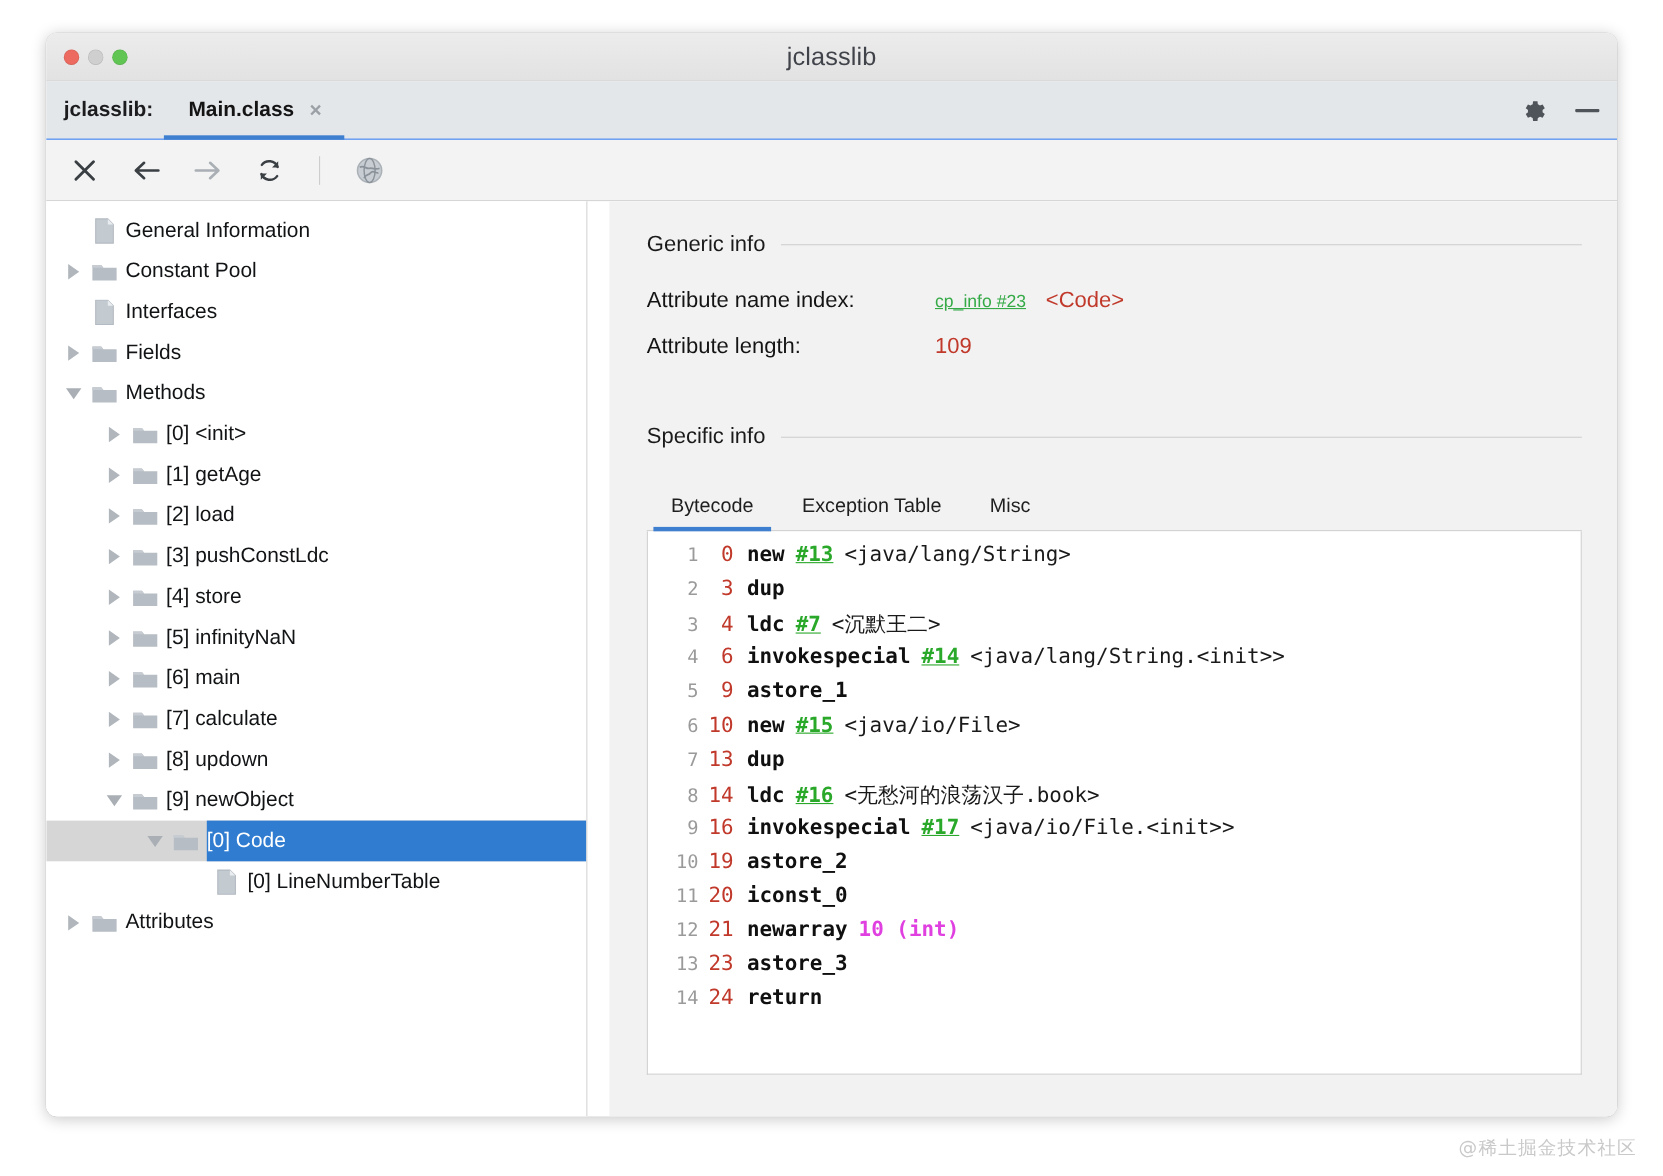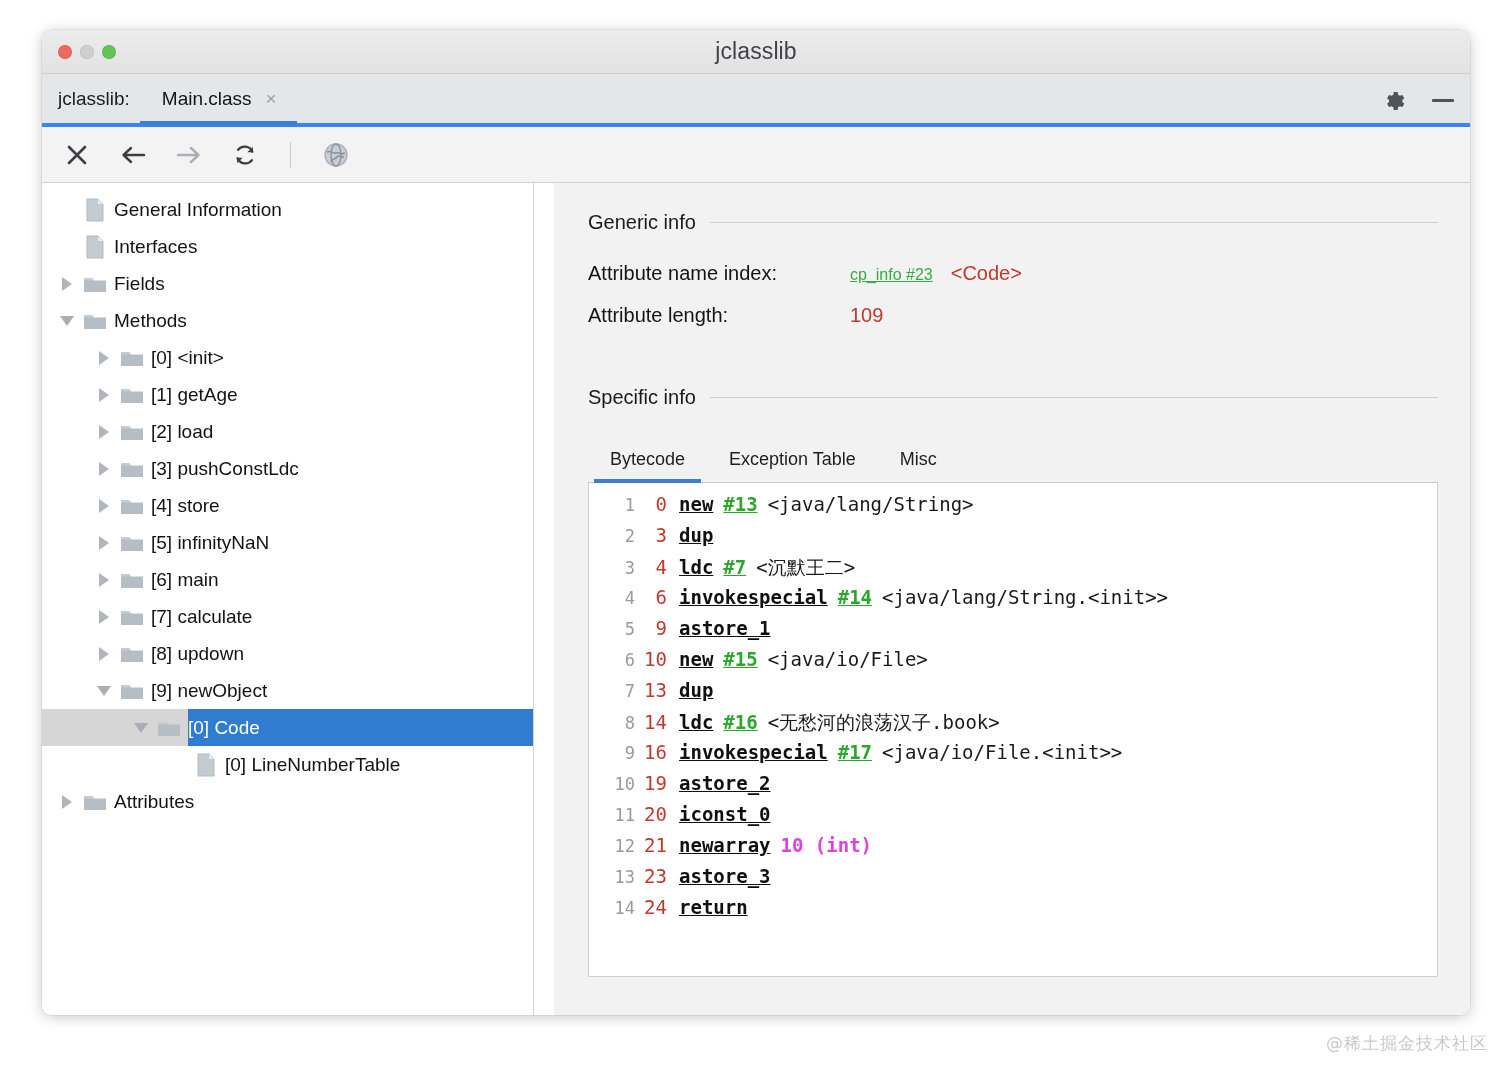--- a/index.html
+++ b/index.html
@@ -36,22 +36,22 @@
   .dot.red    { background: #ec6a5f; box-shadow: inset 0 0 0 0.5px rgba(0,0,0,0.12); }
   .dot.yellow { background: #cfcfcf; box-shadow: inset 0 0 0 0.5px rgba(0,0,0,0.12); }
   .dot.green  { background: #61c554; box-shadow: inset 0 0 0 0.5px rgba(0,0,0,0.12); }
   .win-title { font-size: 23px; color: #40434a; letter-spacing: 0.1px; }
 
   
   .tabstrip {
     position: relative;
     height: 53px; flex: 0 0 53px;
     background: #e4e7ea;
-    border-bottom: 4px solid #3b82f6;
-    display: flex; align-items: center;
+    border-bottom: 1px solid #3b82f6;
+    display: flex; align-items: center; font-weight: bold;
   }
   .tab-prefix {
     font-size: 19px; color: #1c1c1e;
     padding-left: 16px; padding-right: 10px;
     white-space: nowrap;
   }
   .tab {
     position: relative;
     height: 53px;
     display: flex; align-items: center; gap: 14px;
@@ -161,21 +161,21 @@
   }
   .code-line {
     display: flex; align-items: baseline;
     height: 31px;
     font-family: "DejaVu Sans Mono", monospace;
     font-size: 19px;
     white-space: pre;
   }
   .ln { width: 46px; flex: 0 0 46px; text-align: right; color: #9a9a9a; font-size: 17px; }
   .off { width: 44px; flex: 0 0 44px; text-align: right; color: #c0392b; padding-right: 12px; }
-  .mnem { color: #101010; font-weight: bold; text-decoration: underline; }
+  .mnem { color: #101010; font-weight: bold; }
   .cpref { color: #2aa82a; text-decoration: underline; font-weight: bold; margin-left: 10px; }
   .cmt { color: #1a1a1a; margin-left: 10px; }
   .num-lit { color: #e040e0; font-weight: bold; margin-left: 10px; }
 
   
   .watermark {
     position: absolute;
     right: 24px; bottom: 14px;
     font-size: 17px;
     color: #c9c9c9;
@@ -260,20 +260,33 @@
               <span class="ticon">
                 <svg width="20" height="24" viewBox="0 0 20 24" aria-hidden="true">
                   <path d="M2 1 h11 l5 5 v17 h-16 z" fill="#c3cad0" stroke="#b3bac1" stroke-width="1"></path>
                   <path d="M13 1 v5 h5 z" fill="#e9edf0"></path>
                 </svg>
               </span>
               <span class="tlabel">General Information</span>
             </div>
             <div class="trow">
               <span style="width: 12px; flex: 0 0 12px;"></span>
+              <span class="twist">
+                <span class="tri-right"></span>
+              </span>
+              <span class="ticon">
+                <svg width="24" height="20" viewBox="0 0 24 20" aria-hidden="true">
+                  <path d="M1 4 h8 l2 2.5 h12 v11.5 h-22 z" fill="#b6bdc4"></path>
+                  <path d="M1 4 h8 l2 2.5 h-10 z" fill="#c6ccd2"></path>
+                </svg>
+              </span>
+              <span class="tlabel">Constant Pool</span>
+            </div>
+            <div class="trow">
+              <span style="width: 12px; flex: 0 0 12px;"></span>
               <span class="twist"></span>
               <span class="ticon">
                 <svg width="20" height="24" viewBox="0 0 20 24" aria-hidden="true">
                   <path d="M2 1 h11 l5 5 v17 h-16 z" fill="#c3cad0" stroke="#b3bac1" stroke-width="1"></path>
                   <path d="M13 1 v5 h5 z" fill="#e9edf0"></path>
                 </svg>
               </span>
               <span class="tlabel">Interfaces</span>
             </div>
             <div class="trow">

